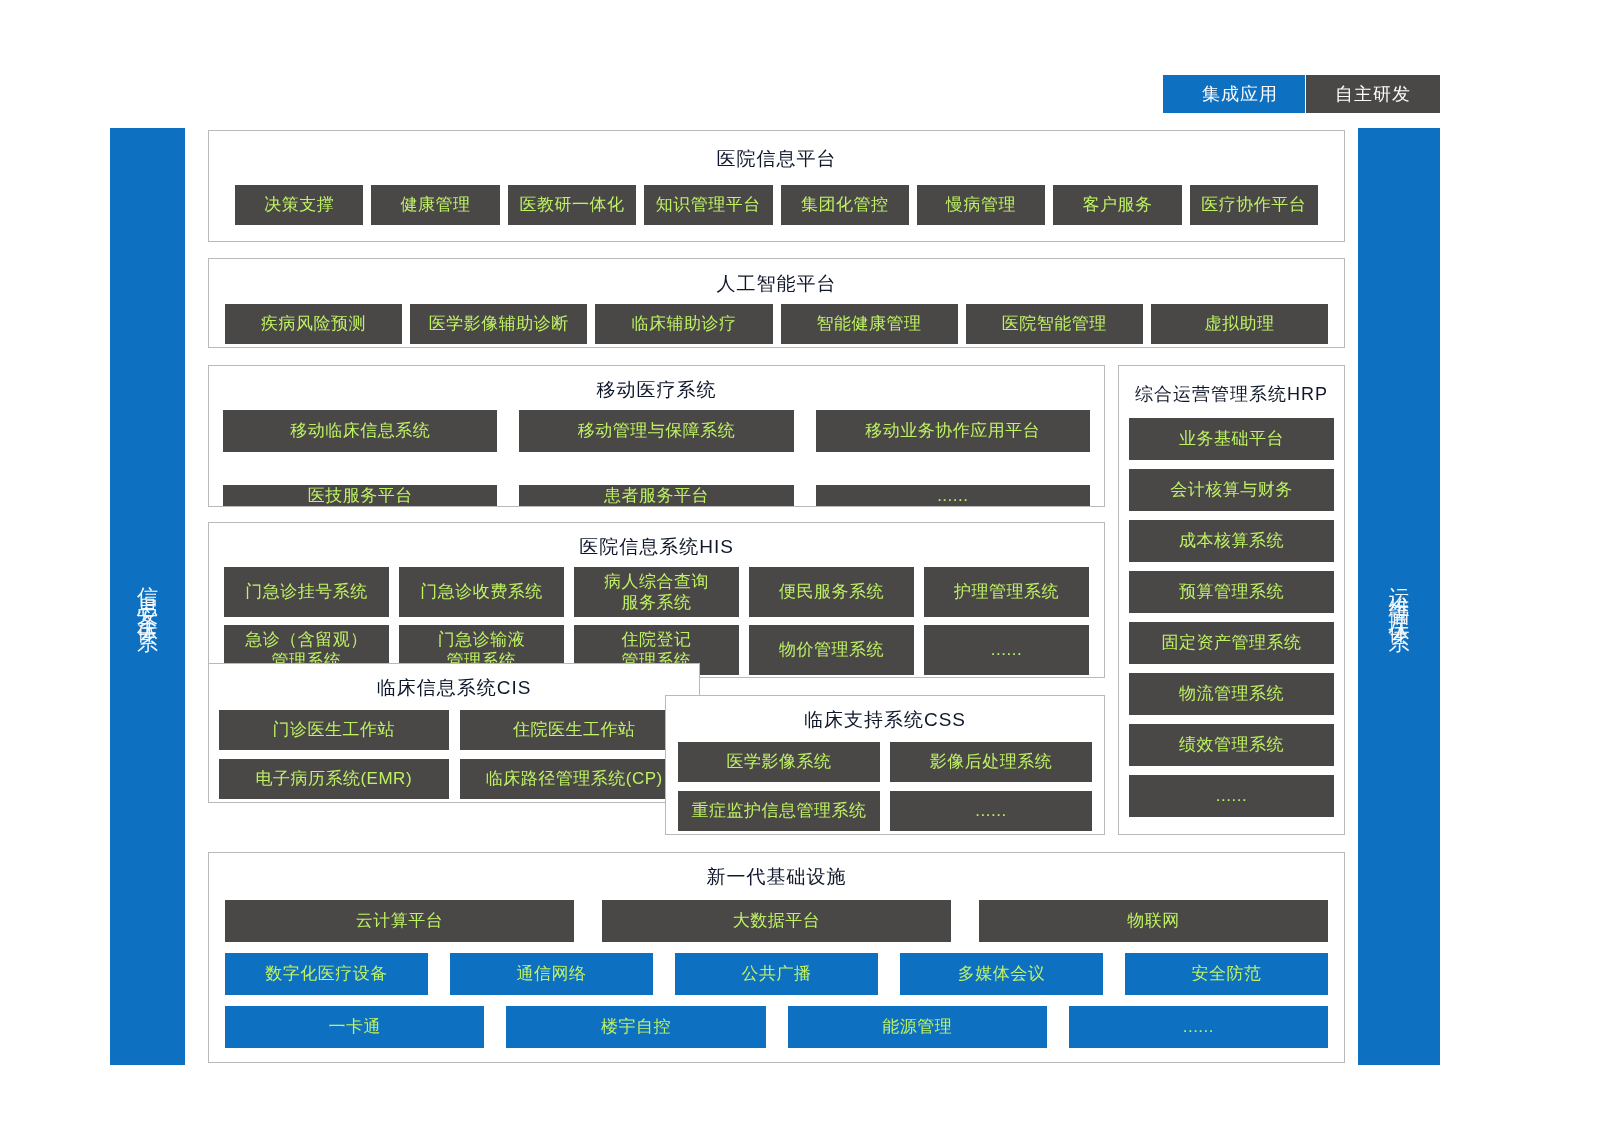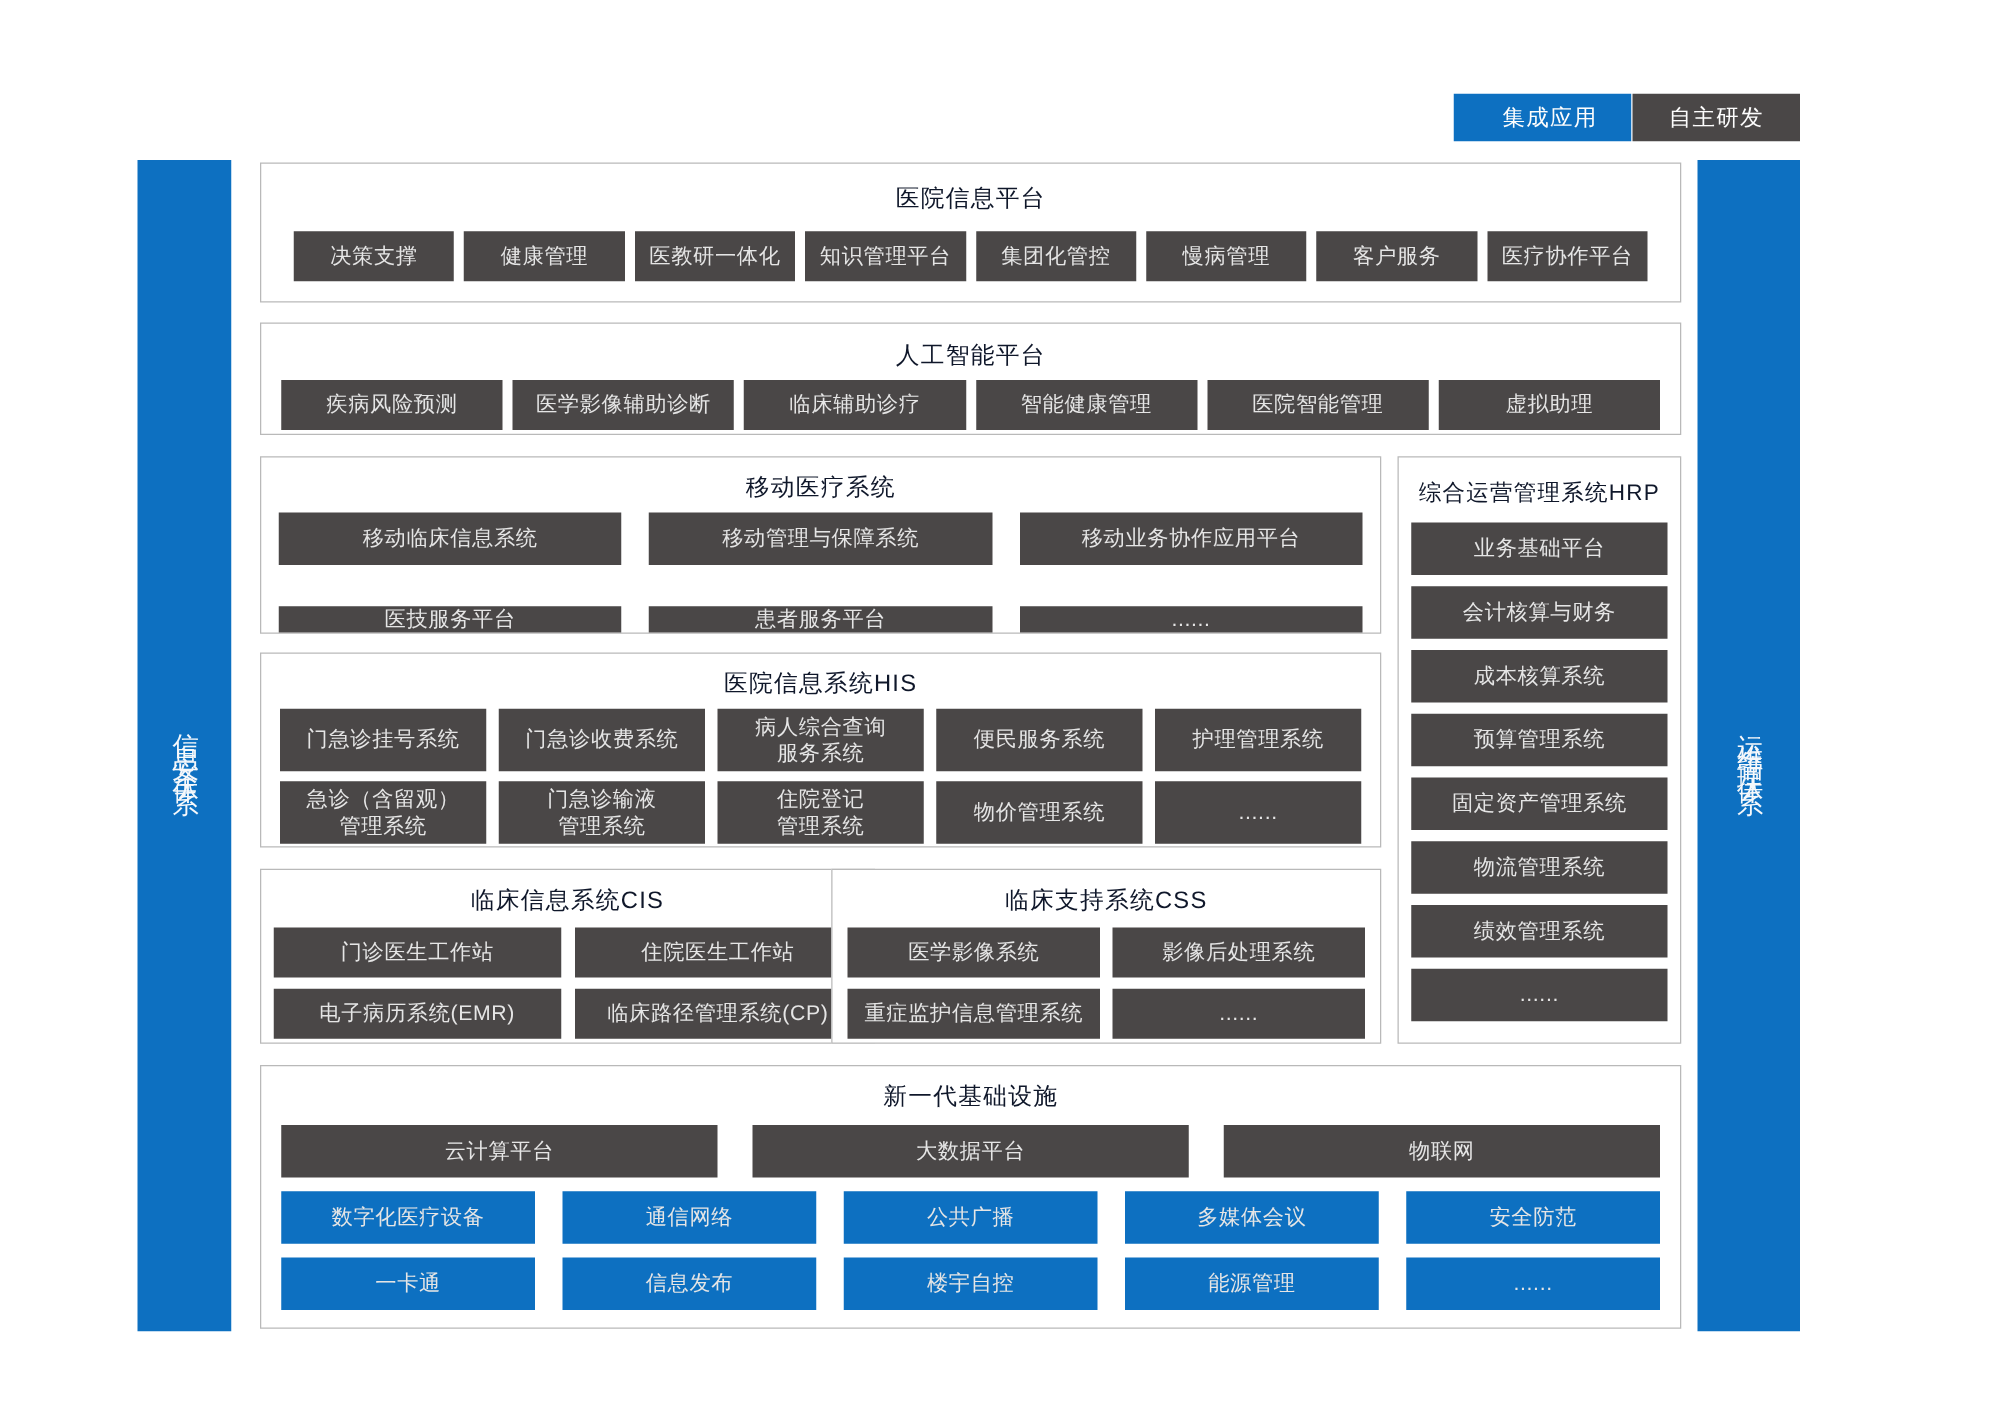--- a/index.html
+++ b/index.html
@@ -23,21 +23,21 @@
   }
   .section{
     position:absolute;border:1px solid #b9b9b9;background:#ffffff;box-sizing:border-box;
   }
   .sec-title{
     text-align:center;color:#0f172a;font-size:19px;letter-spacing:1px;
   }
   .row{display:flex;}
   .col{display:flex;flex-direction:column;}
   .box{
-    background:#4a4747;color:#e5e5e5;font-size:17px;flex:1;
+    background:#4a4747;color:#bef264;font-size:17px;flex:1;
     display:flex;align-items:center;justify-content:center;text-align:center;
     white-space:pre-line;line-height:1.25;letter-spacing:0.5px;
   }
   .box.blue{background:#0d70c1;}
 
   
   #sec-platform{left:208px;top:130px;width:1137px;height:112px;}
   #sec-platform .sec-title{padding-top:15px;}
   #sec-platform .row{margin:13px 26px 0;gap:8px;height:40px;}
 
@@ -55,21 +55,21 @@
   #sec-hrp .sec-title{padding-top:16px;font-size:18px;}
   #sec-hrp .col{margin:12px 10px 0;gap:9px;}
   #sec-hrp .col .box{flex:none;height:42px;}
 
   #sec-his{left:208px;top:522px;width:897px;height:156px;}
   #sec-his .sec-title{padding-top:11px;}
   #sec-his .row{margin:0 15px;gap:10px;height:50px;}
   #sec-his .r1{margin-top:7px;}
   #sec-his .r2{margin-top:8px;}
 
-  #sec-cis{left:208px;top:695px;width:492px;height:140px;}
+  #sec-cis{left:208px;top:663px;width:492px;height:140px;}
   #sec-cis .sec-title{padding-top:11px;}
   #sec-cis .row{margin:0 10px;gap:11px;height:40px;}
   #sec-cis .r1{margin-top:9px;}
   #sec-cis .r2{margin-top:9px;}
 
   #sec-css{left:665px;top:695px;width:440px;height:140px;}
   #sec-css .sec-title{padding-top:11px;}
   #sec-css .row{margin:0 12px;gap:10px;height:40px;}
   #sec-css .r1{margin-top:9px;}
   #sec-css .r2{margin-top:9px;}
@@ -202,18 +202,17 @@
     </div>
   <div class="row blue-row">
       <div class="box blue">数字化医疗设备</div>
       <div class="box blue">通信网络</div>
       <div class="box blue">公共广播</div>
       <div class="box blue">多媒体会议</div>
       <div class="box blue">安全防范</div>
     </div>
   <div class="row blue-row">
       <div class="box blue">一卡通</div>
-      <div class="box blue">信息发布</div>
       <div class="box blue">楼宇自控</div>
       <div class="box blue">能源管理</div>
       <div class="box blue">......</div>
     </div>
 </div>
 
 </body></html>

